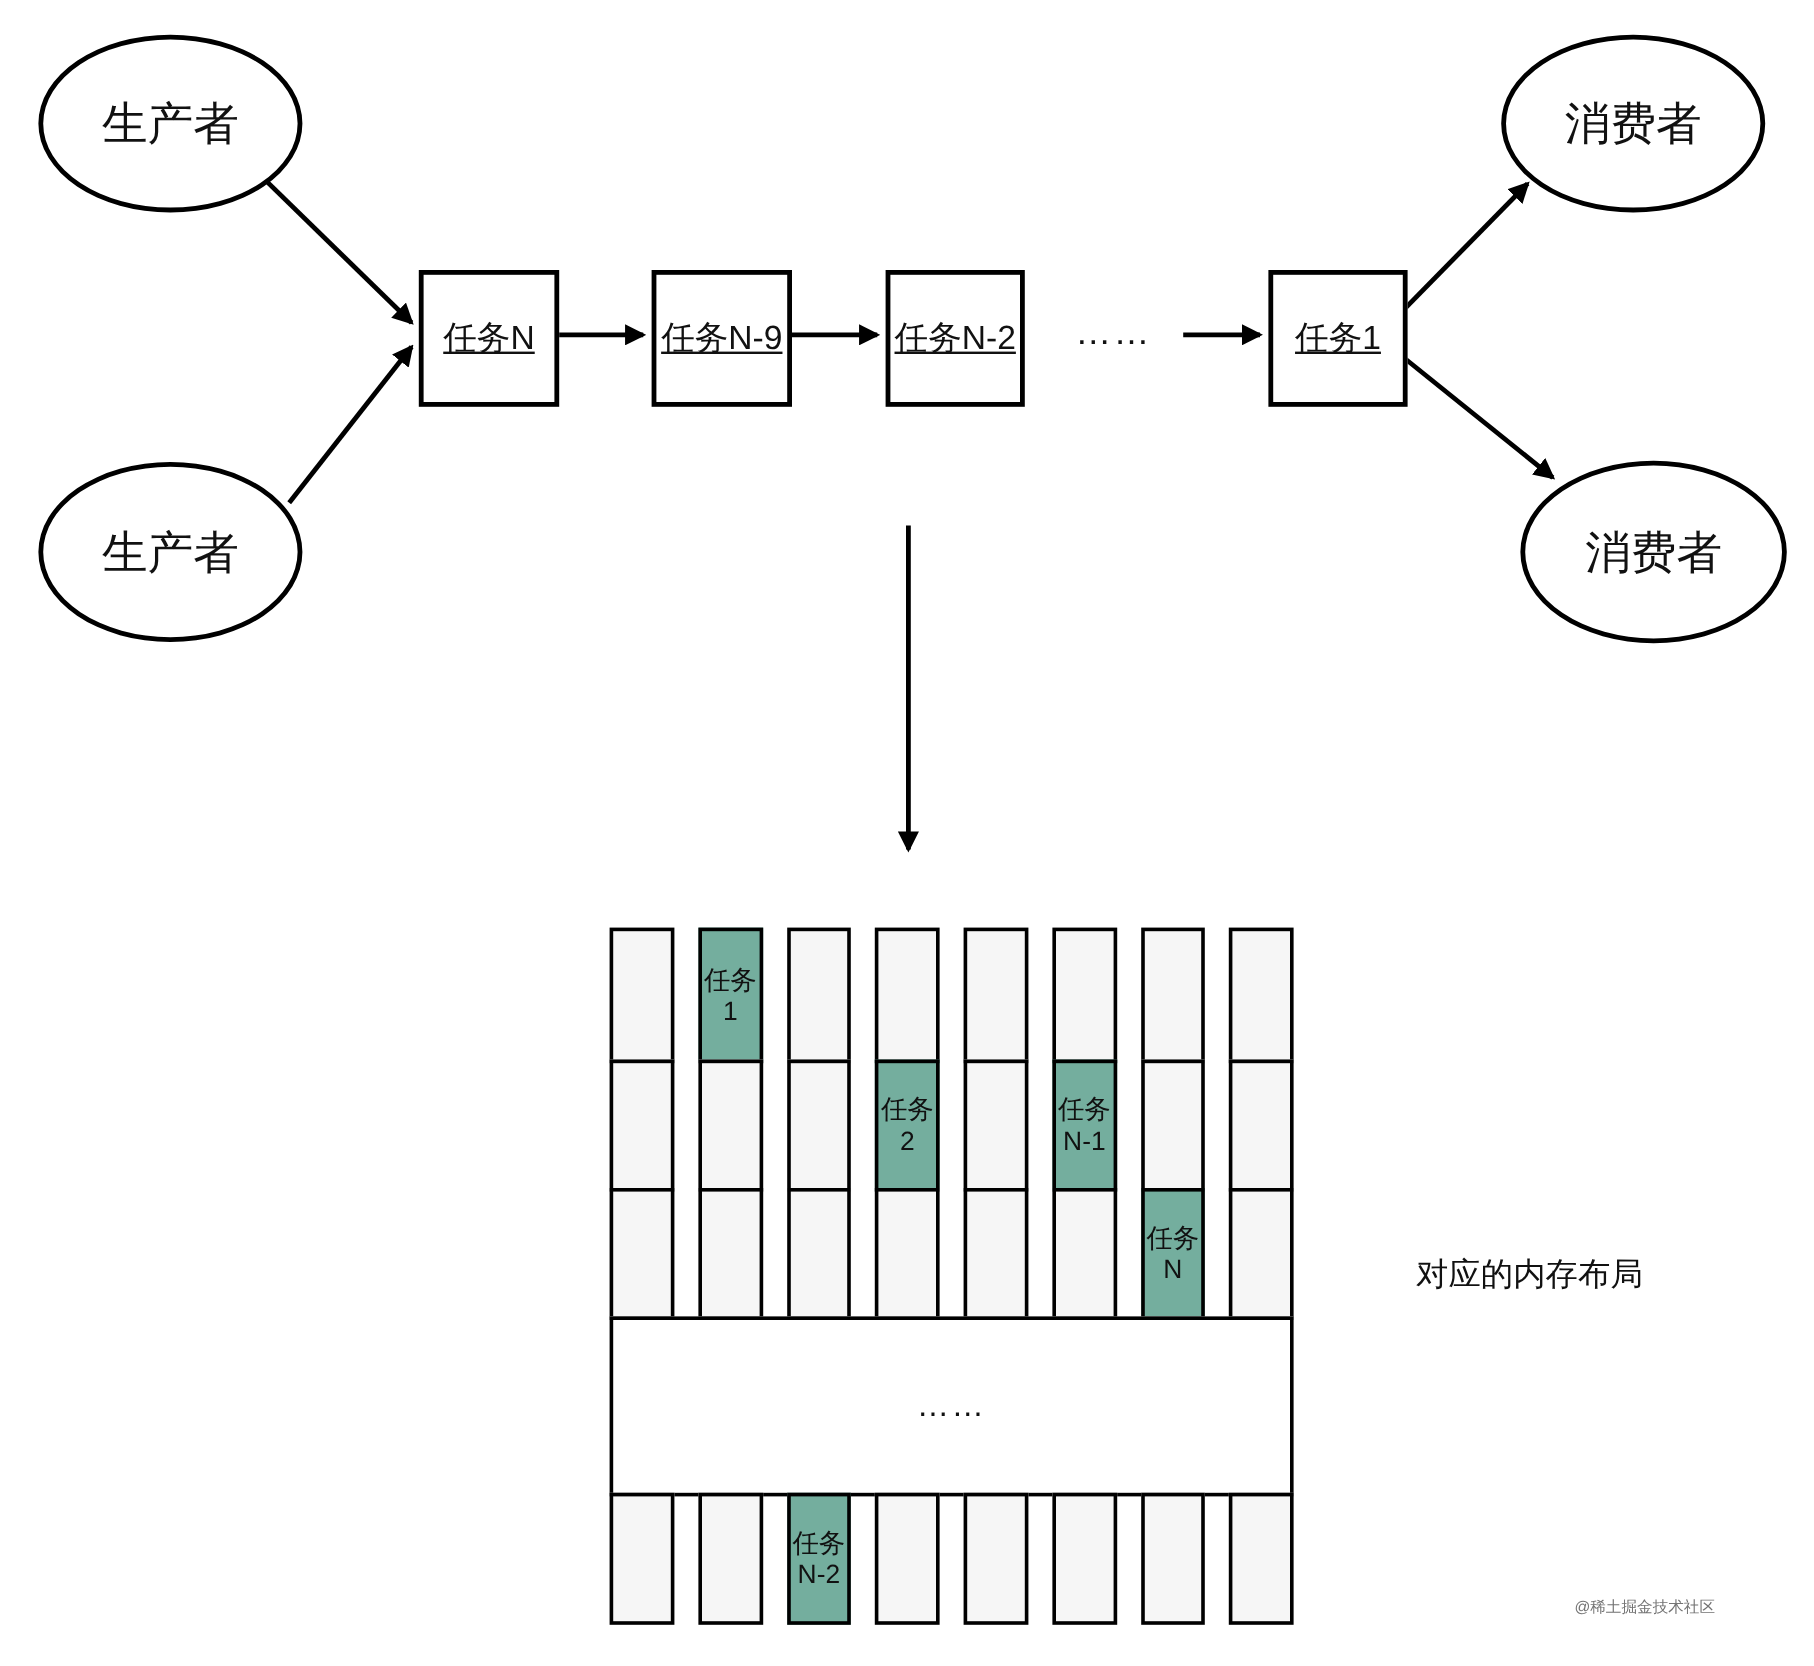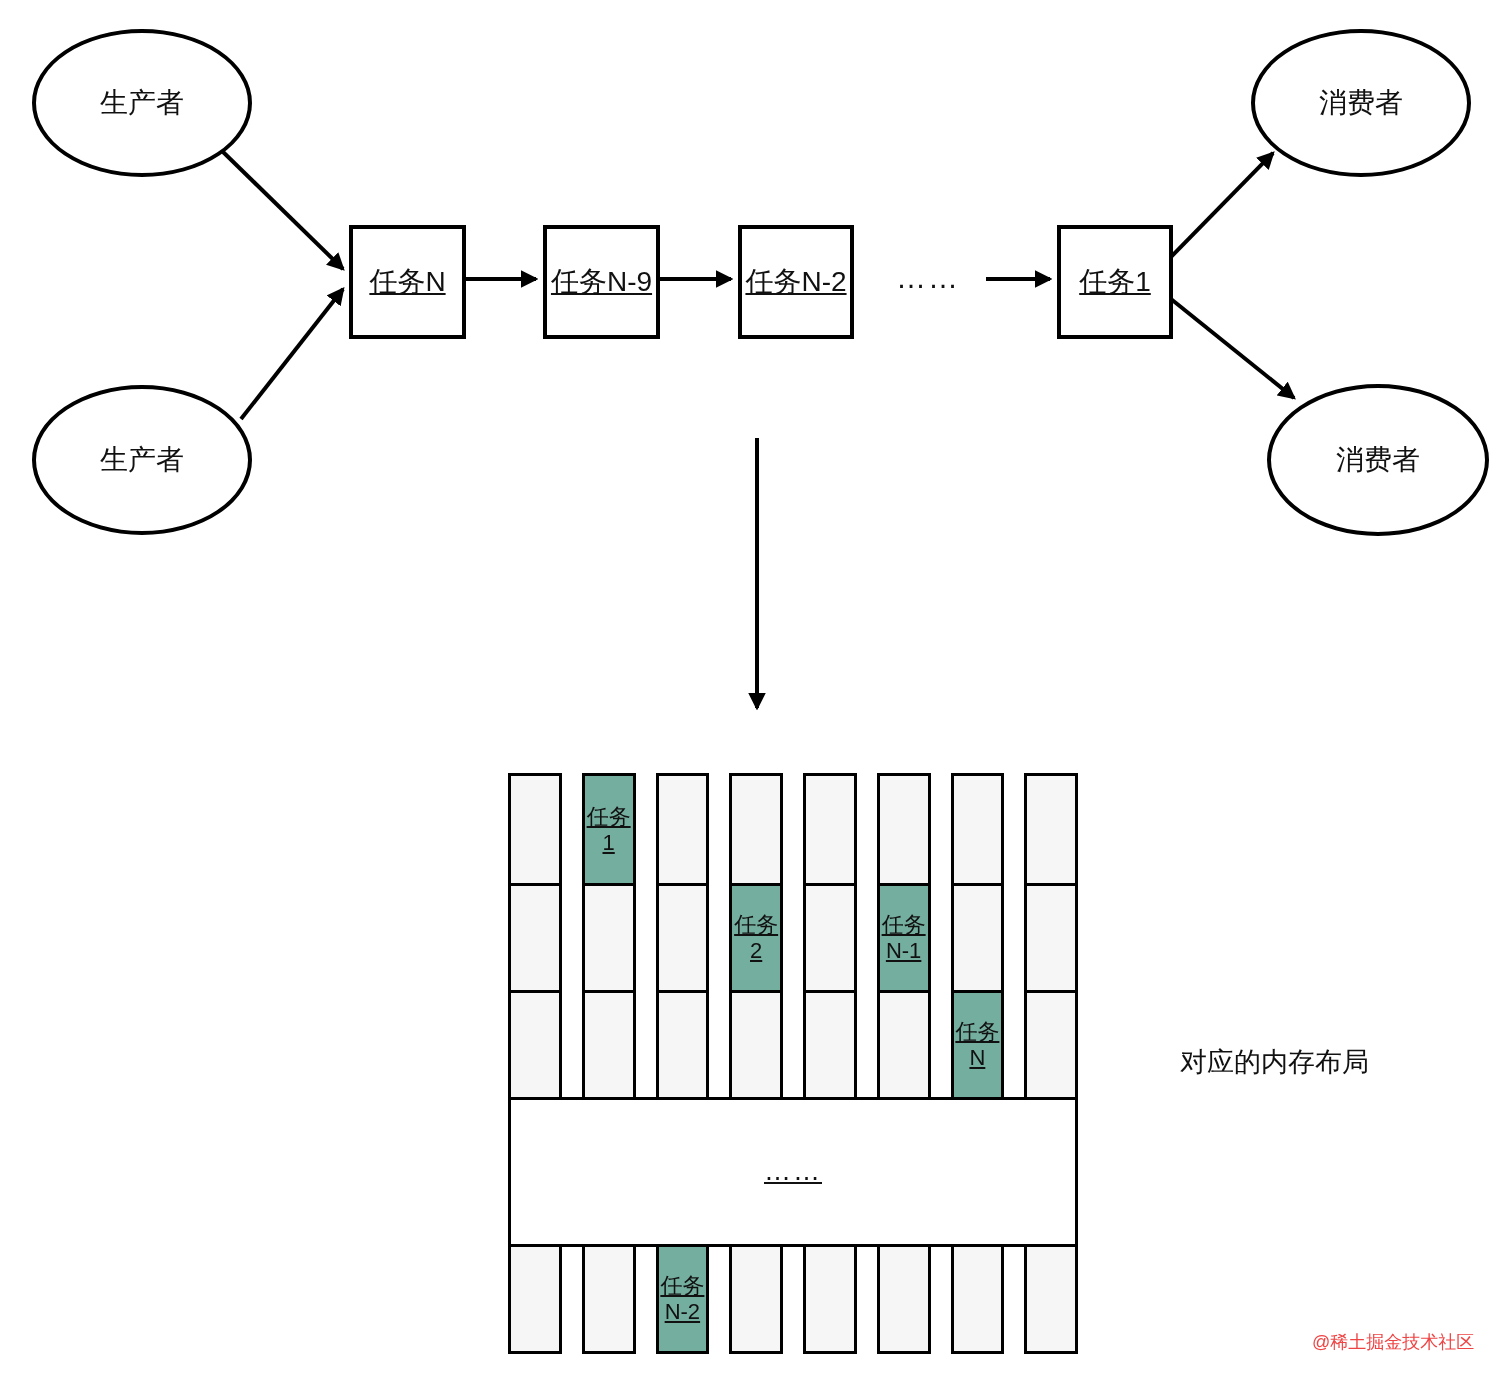--- a/index.html
+++ b/index.html
@@ -14,36 +14,36 @@
   #arrows{position:absolute;left:0;top:0;width:1512px;height:1388px;}
   .node{
     position:absolute;
     display:flex;align-items:center;justify-content:center;
     background:#ffffff;
     text-align:center;
   }
   .ellipse{
     border:4px solid #000;
     border-radius:50%;
-    font-size:28px;
+    font-size:38px;
   }
   .task-box{
     border:4px solid #000;
     font-size:28px;
     text-decoration:underline;
   }
   .chain-dots{
     position:absolute;
     font-size:30px;
     letter-spacing:2px;
     display:flex;align-items:center;justify-content:center;
   }
   
   .memory-grid{position:absolute;left:508px;top:773px;width:570px;}
-  .mrow{display:flex;column-gap:20px;text-decoration:underline;}
+  .mrow{display:flex;column-gap:20px;}
   .mrow + .mrow{margin-top:-3px;}
   .r1{height:113px;}
   .r2{height:110px;}
   .r3{height:110px;}
   .r4{height:150px;}
   .r5{height:110px;}
   .cell{
     flex:1;
     box-sizing:border-box;
     border:3px solid #000;
@@ -54,21 +54,21 @@
     font-size:22px;line-height:1.18;
   }
   .cell.hl{background:var(--hl,#74ae9e);}
   .cell.wide{background:#ffffff;font-size:27px;letter-spacing:2px;}
   .caption{
     position:absolute;left:1180px;top:1044px;
     font-size:27px;
   }
   .watermark{
     position:absolute;left:1312px;top:1330px;
-    font-size:18px;color:#ef4444;
+    font-size:13px;color:#737373;
   }
 </style>
 </head>
 <body>
 
 <div id="canvas">
 
   <svg id="arrows" viewBox="0 0 1512 1388">
     <defs>
       <marker id="ah" viewBox="0 0 10 10" refX="8.6" refY="5" markerWidth="4.4" markerHeight="4.4" orient="auto-start-reverse" markerUnits="strokeWidth">

